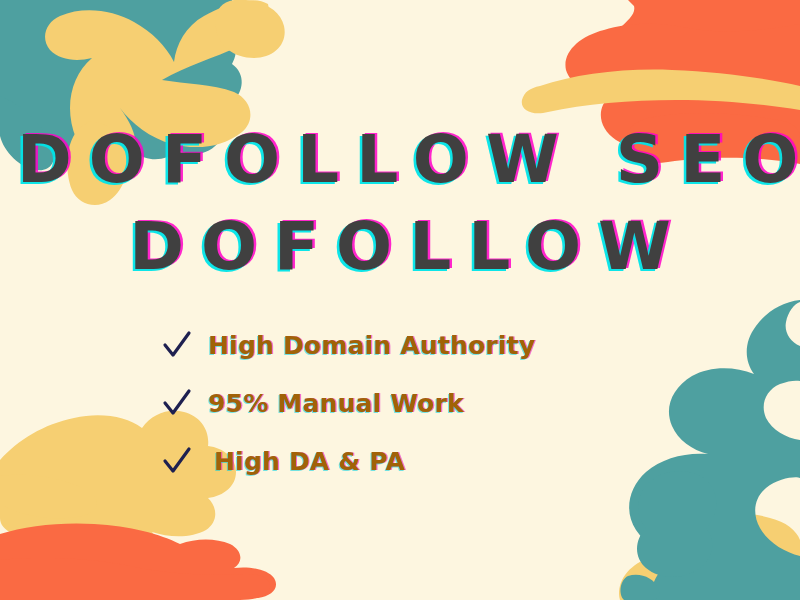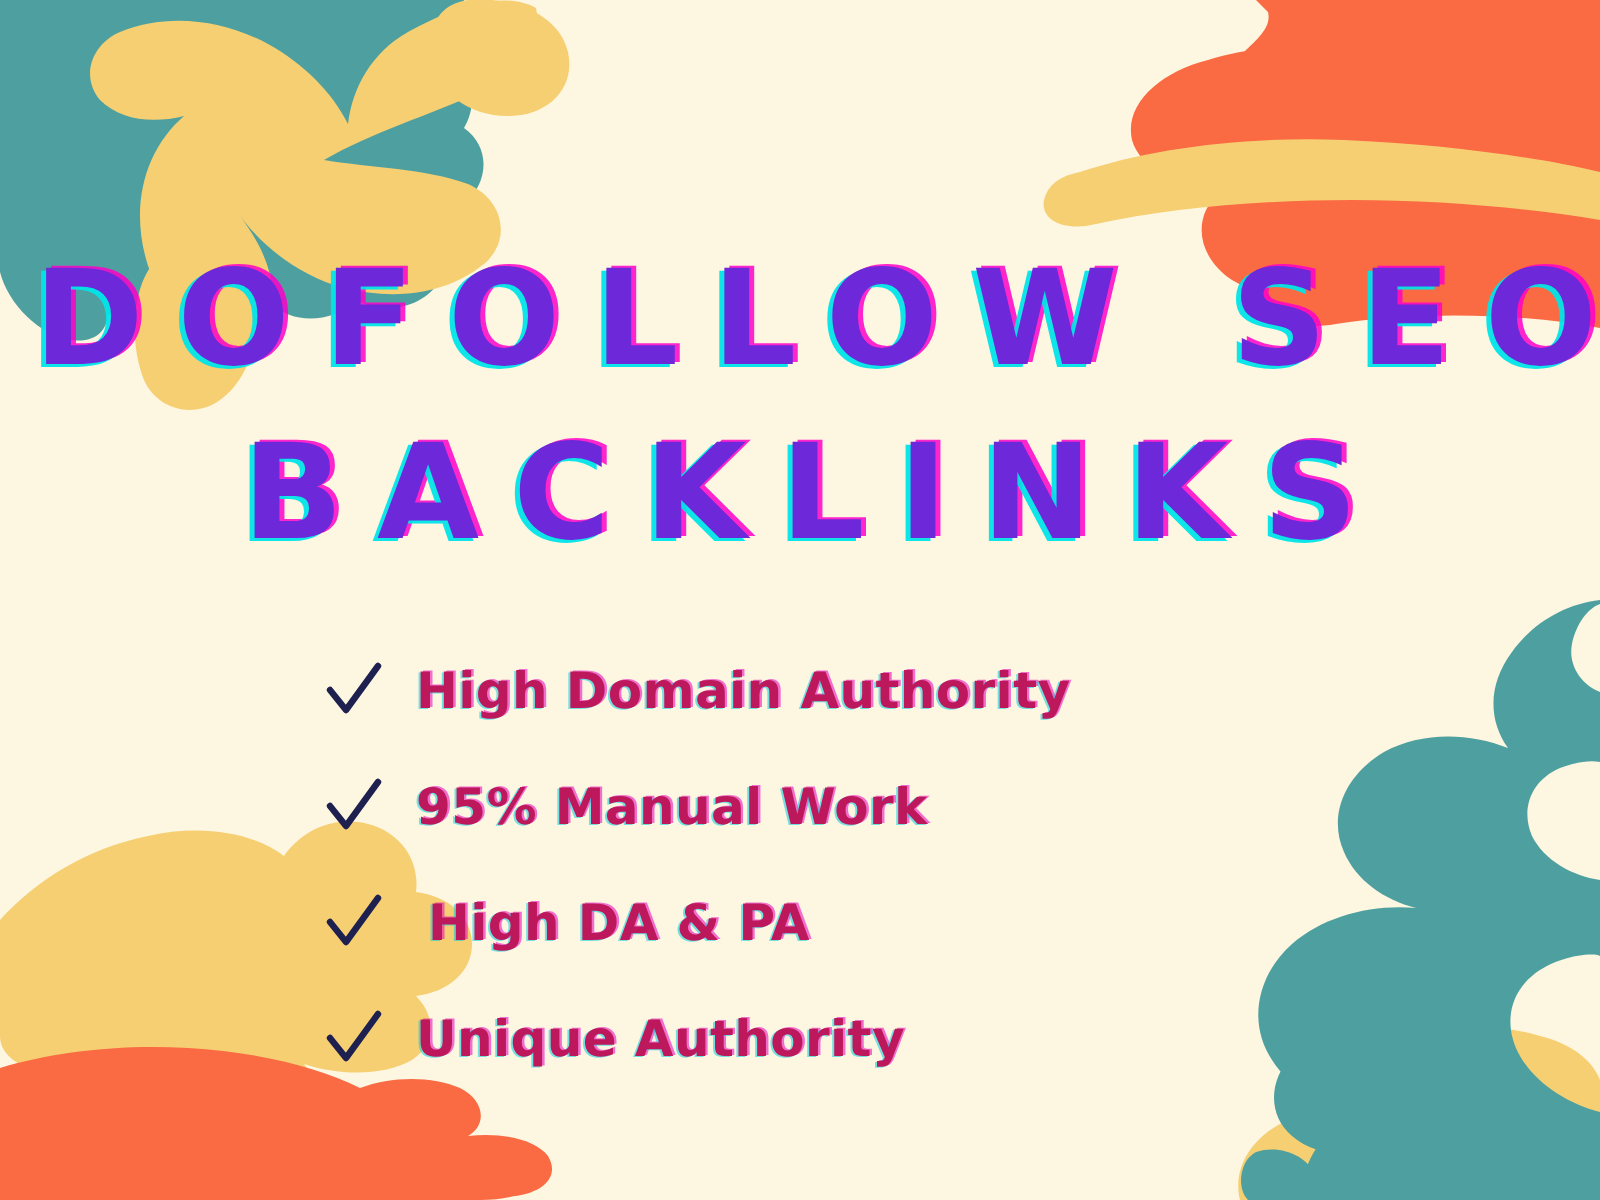--- a/index.html
+++ b/index.html
@@ -29,21 +29,21 @@
     top: 128px;
     width: 800px;
     text-align: center;
     z-index: 5;
   }
   .headline {
     position: relative;
     display: block;
     font-family: "DejaVu Sans", sans-serif;
     font-weight: 700;
-    color: #6d28d9;
+    color: #404040;
     line-height: 0.98;
     white-space: nowrap;
   }
   .headline.line1 {
     font-size: 66px;
     letter-spacing: 17px;
     text-indent: 17px;
     text-shadow:
       -2.5px 1.5px 0 rgba(0, 228, 232, 0.95),
        2.5px -1px 0 rgba(255, 0, 200, 0.85);
@@ -75,21 +75,21 @@
     flex: 0 0 auto;
     width: 34px;
     height: 34px;
     margin-right: 14px;
     display: block;
   }
   .feature-label {
     font-family: "DejaVu Sans", sans-serif;
     font-weight: 700;
     font-size: 25px;
-    color: #be185d;
+    color: #a16207;
     letter-spacing: 0.2px;
     white-space: nowrap;
     text-shadow:
       -1px 0.5px 0 rgba(0, 210, 225, 0.55),
        1.2px -0.4px 0 rgba(230, 0, 190, 0.55);
   }
   .feature-row.indent .feature-label { padding-left: 6px; text-align: center; }
 </style>
 </head>
 <body>
@@ -244,21 +244,21 @@
          C634,558 634,540 646,528 Z"></path>
 
     <path fill="#4ea0a0" d="M628,576 C640,572 654,578 658,588
          C661,595 658,600 652,600 L624,600
          C618,594 620,580 628,576 Z"></path>
 
   </svg>
 
   <div class="headline-block">
     <span class="headline line1">DOFOLLOW SEO</span>
-    <span class="headline line2">BACKLINKS</span>
+    <span class="headline line2">DOFOLLOW</span>
   </div>
 
   <div class="features">
 
     <div class="feature-row">
       <svg class="check-icon" viewBox="0 0 34 34">
         <path d="M5 17 L13 27 L29 5" fill="none" stroke="#1e2050" stroke-width="3.2" stroke-linecap="round" stroke-linejoin="round"></path>
       </svg>
       <span class="feature-label">High Domain Authority</span>
     </div>
@@ -270,22 +270,16 @@
       <span class="feature-label">95% Manual Work</span>
     </div>
 
     <div class="feature-row indent">
       <svg class="check-icon" viewBox="0 0 34 34">
         <path d="M5 17 L13 27 L29 5" fill="none" stroke="#1e2050" stroke-width="3.2" stroke-linecap="round" stroke-linejoin="round"></path>
       </svg>
       <span class="feature-label">High DA &amp; PA</span>
     </div>
 
-    <div class="feature-row">
-      <svg class="check-icon" viewBox="0 0 34 34">
-        <path d="M5 17 L13 27 L29 5" fill="none" stroke="#1e2050" stroke-width="3.2" stroke-linecap="round" stroke-linejoin="round"></path>
-      </svg>
-      <span class="feature-label">Unique Authority</span>
-    </div>
 
   </div>
 
 </div>
 
 </body></html>

